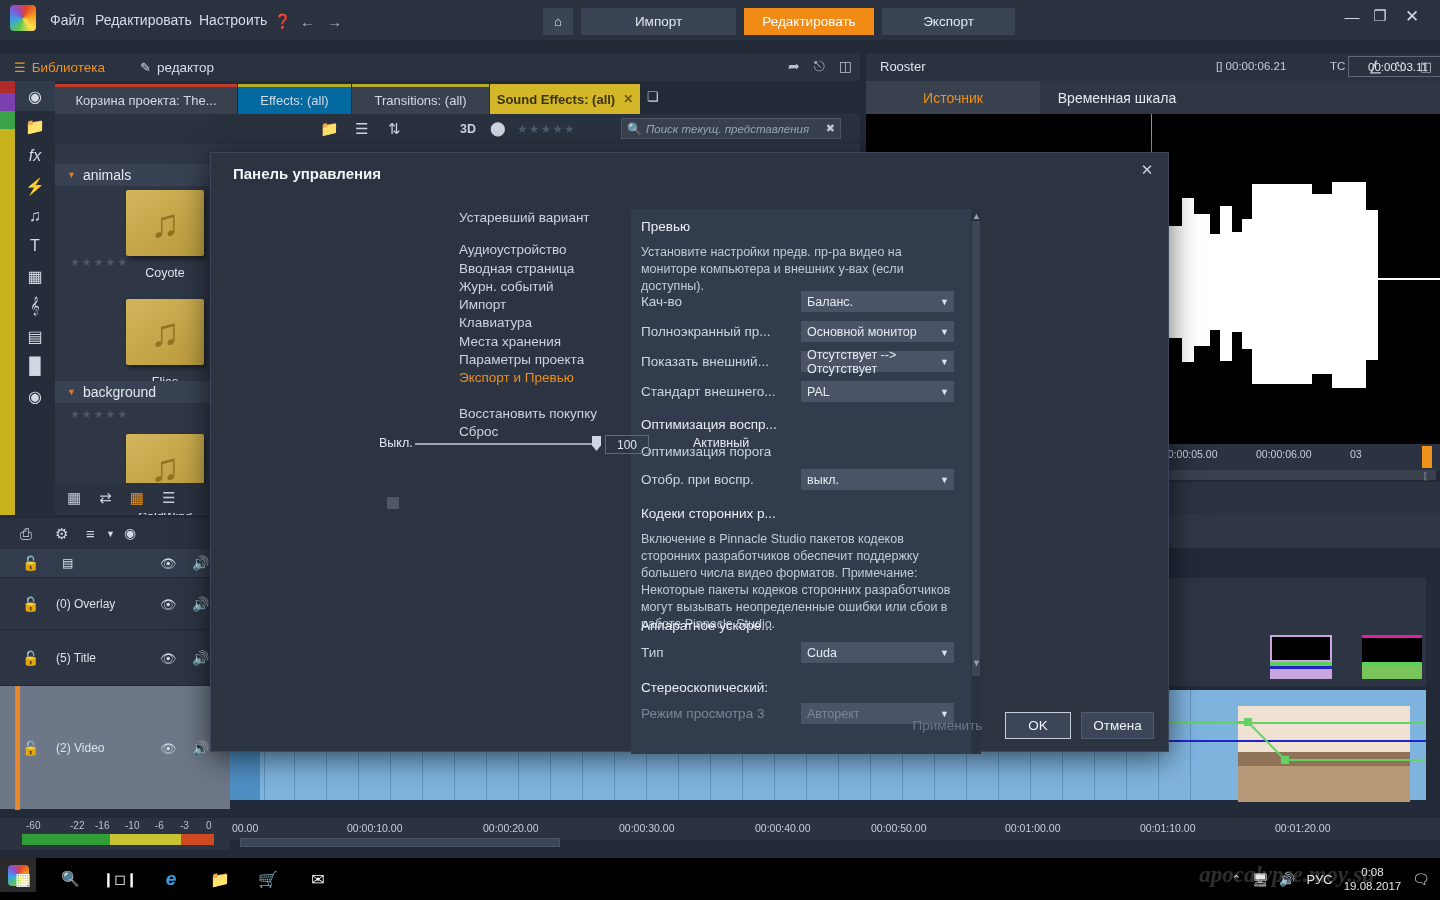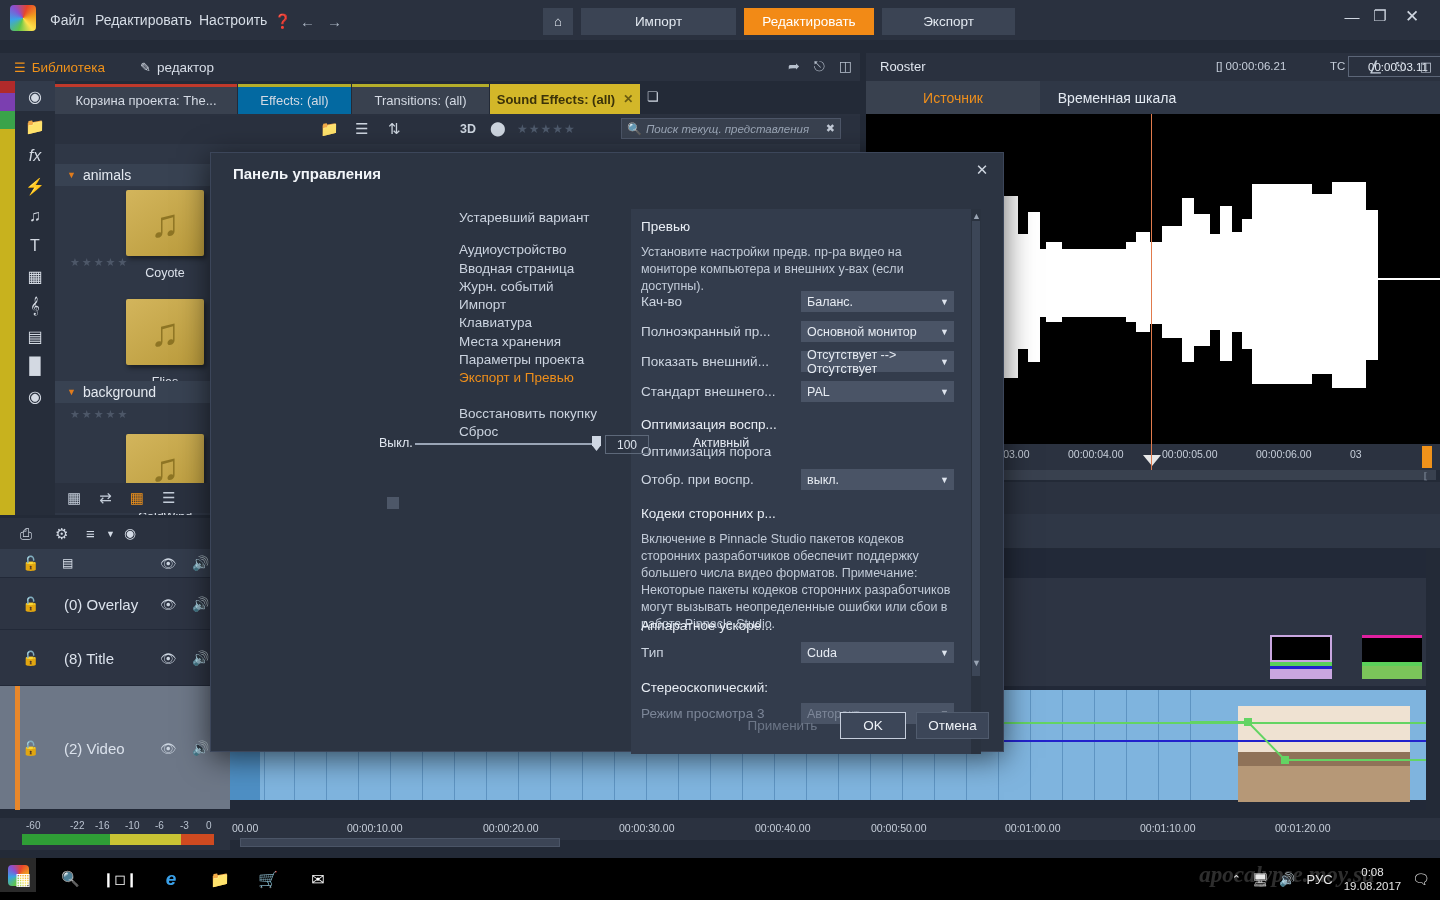--- a/index.html
+++ b/index.html
@@ -124,21 +124,21 @@
   #tl-toolbar{ position:absolute; left:866px; top:514px; width:574px; height:34px; background:#2f3746;}
 
   
   #tl-head-tools{ position:absolute; left:0; top:518px; width:230px; height:31px; background:#2a313f;}
   .tht{ position:absolute; top:7px; color:#d3dae5; font-size:15px; cursor:pointer;}
   #tht-add{left:20px;} #tht-gear{left:55px;} #tht-lvl{left:86px;}
   #tht-lvlc{left:106px; font-size:9px; top:11px;} #tht-disc{left:124px; font-size:14px;}
 
   .trackhdr{ position:absolute; left:0; width:230px; background:#2d3443; border-bottom:1px solid #222938;}
   .trackhdr .lock{ position:absolute; left:22px; top:50%; transform:translateY(-50%); font-size:14px; color:#c9d2de;}
-  .trackhdr .nm{ position:absolute; left:64px; top:50%; transform:translateY(-50%); font-size:15px; color:#dbe2ec;}
+  .trackhdr .nm{ position:absolute; left:56px; top:50%; transform:translateY(-50%); font-size:12px; color:#dbe2ec;}
   .trackhdr .eye{ position:absolute; left:160px; top:50%; transform:translateY(-50%); font-size:13px; color:#cdd6e1;}
   .trackhdr .spk{ position:absolute; left:192px; top:50%; transform:translateY(-50%); font-size:14px; color:#dce3ed;}
   #th-master{ top:549px; height:29px; background:#333c4c;}
   #th-overlay{ top:578px; height:52px;}
   #th-title{ top:630px; height:56px;}
   #th-video{ top:686px; height:124px; background:#6d7787;}
   #th-video-marker{ position:absolute; left:15px; top:686px; width:5px; height:124px; background:#e8872a;}
 
   
   #tl-clips{ position:absolute; left:230px; top:549px; width:1196px; height:261px; background:#222938; overflow:hidden;}
@@ -169,21 +169,21 @@
   .tlrt{ position:absolute; top:4px; font-size:10.5px; color:#c7cfda;}
   #tl-hscroll{ position:absolute; left:236px; top:838px; width:1200px; height:10px;}
   #tl-hscroll .thumb2{ position:absolute; left:4px; top:0; width:320px; height:9px; background:#3c4556; border:1px solid #4b5567;}
 
   #meter{ position:absolute; left:0; top:818px; width:230px; height:32px; background:#2b3240;}
   .mtick{ position:absolute; top:2px; font-size:10px; color:#b9c2cf;}
   #meterbar{ position:absolute; left:22px; top:16px; width:192px; height:11px;
              background:linear-gradient(90deg,#2f9e36 0 46%,#c9c334 46% 83%,#cf4a20 83% 100%);}
 
   
-  #dlg{ position:absolute; left:210px; top:152px; width:794px; height:600px; background:#2c3442;
+  #dlg{ position:absolute; left:210px; top:152px; width:959px; height:600px; background:#2c3442;
         box-shadow:0 6px 28px rgba(0,0,0,.6); border:1px solid #3c465a;}
   #dlg-title{ position:absolute; left:22px; top:12px; font-size:15px; font-weight:700; color:#f2f5f9;}
   #dlg-close{ position:absolute; right:10px; top:6px; width:22px;height:22px; color:#cfd6e0;
               display:flex;align-items:center;justify-content:center; font-size:15px; cursor:pointer;}
   #dlg-nav{ position:absolute; left:248px; top:56px; width:170px; height:640px;}
   .navline{ font-size:13.5px; color:#cbd3df; line-height:18.3px; cursor:pointer; white-space:nowrap;}
   .navline.head{ margin-bottom:14px;}
   .navline.sel{ color:#ef8f1b;}
   .navgap{ height:17px;}
   #dlg-pane{ position:absolute; left:420px; top:56px; width:350px; height:545px; background:#333c4c; overflow:hidden;}
@@ -463,21 +463,21 @@
   <span class="spk">🔊</span>
 </div>
 <div class="trackhdr" id="th-overlay">
   <span class="lock">🔓</span>
   <span class="nm">(0) Overlay</span>
   <span class="eye">👁</span>
   <span class="spk">🔊</span>
 </div>
 <div class="trackhdr" id="th-title">
   <span class="lock">🔓</span>
-  <span class="nm">(8) Title</span>
+  <span class="nm">(5) Title</span>
   <span class="eye">👁</span>
   <span class="spk">🔊</span>
 </div>
 <div class="trackhdr" id="th-video">
   <span class="lock">🔓</span>
   <span class="nm">(2) Video</span>
   <span class="eye">👁</span>
   <span class="spk">🔊</span>
 </div>
 <div id="th-video-marker"></div>

